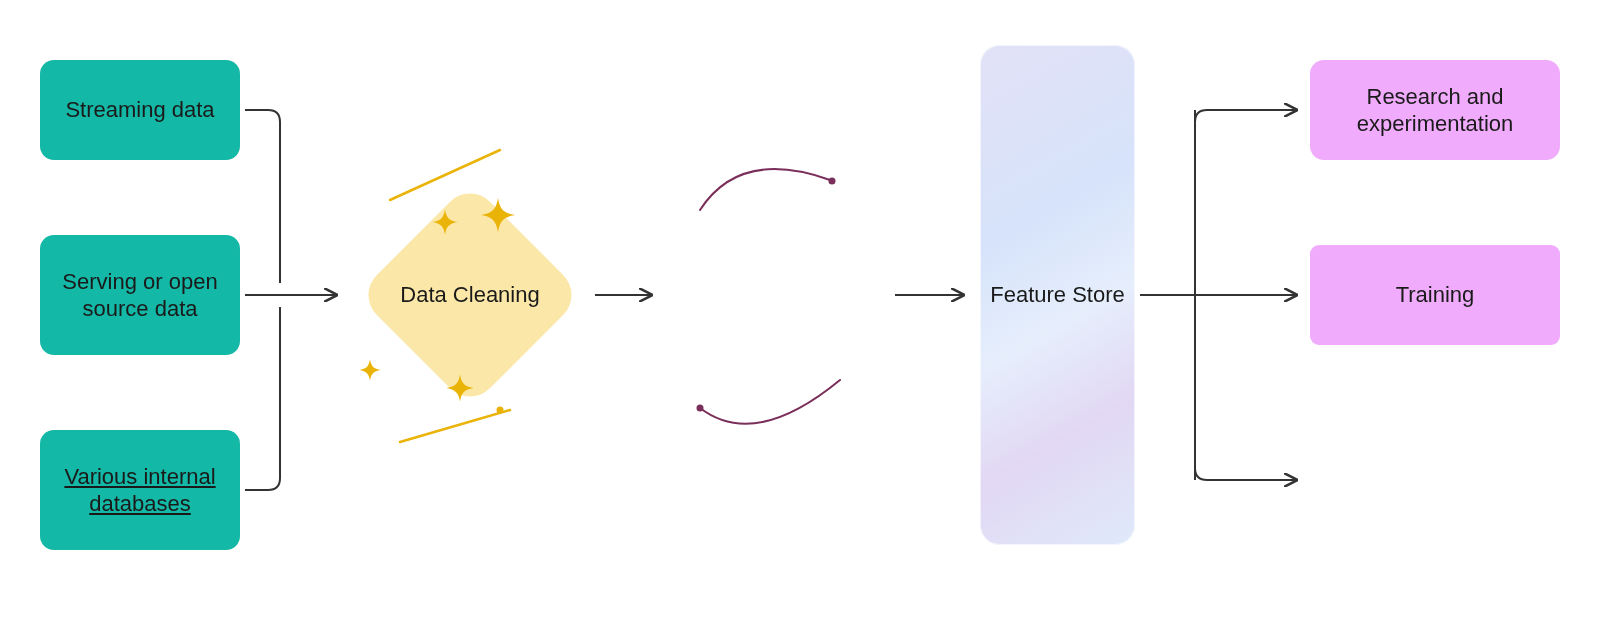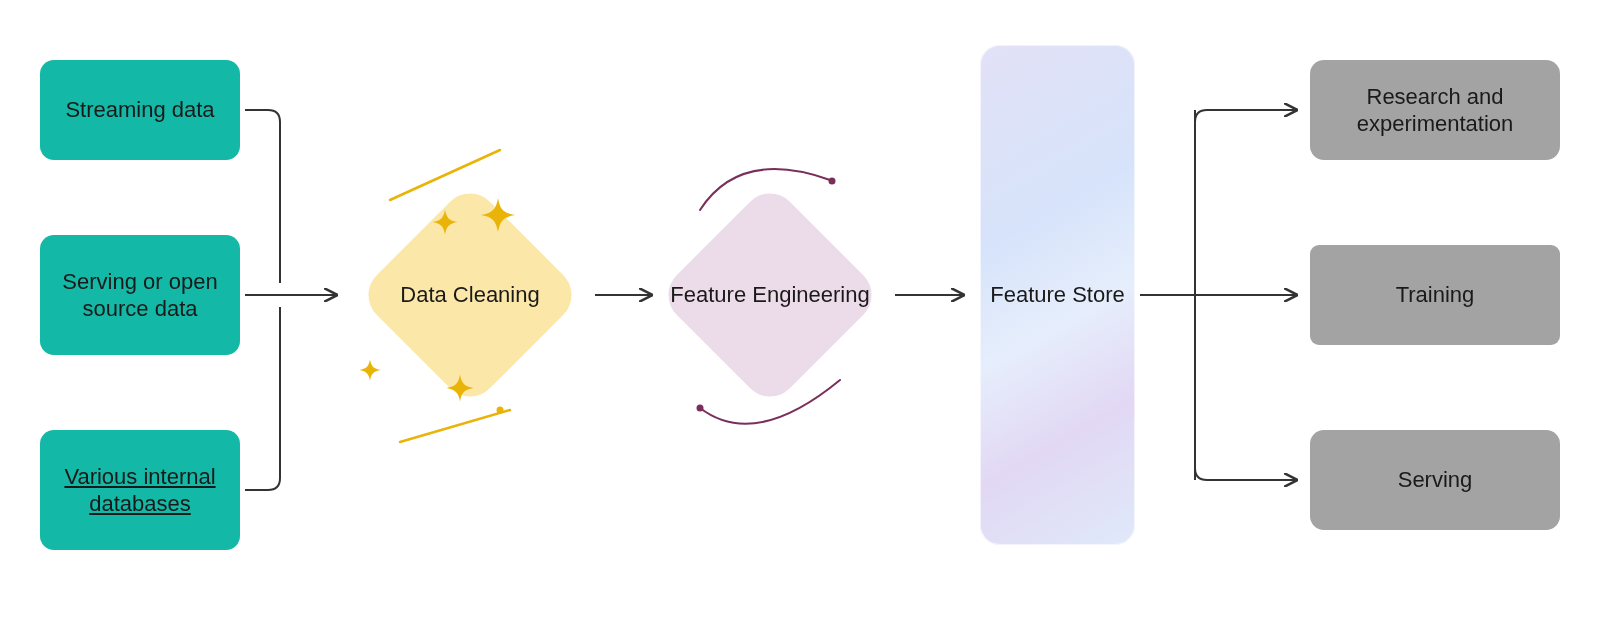--- a/index.html
+++ b/index.html
@@ -26,21 +26,21 @@
     border-radius: 14px;
     display: flex;
     align-items: center;
     justify-content: center;
     text-align: center;
     padding: 8px 14px;
     font-size: 22px;
     font-weight: 500;
     line-height: 1.25;
   }
-  .box.blue { background: #a3a3a3; }
+  .box.blue { background: #f0abfc; }
   
   .src { width: 200px; height: 100px; left: 40px; }
   .src1 { top: 60px; }
   .src2 { top: 235px; height: 120px; }
   .src3 { top: 430px; height: 120px; text-decoration: underline; }
   
   .out { width: 250px; height: 100px; left: 1310px; }
   .out1 { top: 60px; }
   .out2 { top: 245px; border-radius: 9px; }
   .out3 { top: 430px; }
@@ -114,37 +114,30 @@
   </div>
   <div class="box src src3">
     <span>Various internal databases</span>
   </div>
 
   <div class="diamond-wrap dc-wrap">
     <div class="diamond dc-diamond"></div>
     <div class="diamond-label">Data Cleaning</div>
   </div>
 
-  <div class="diamond-wrap fe-wrap">
-    <div class="diamond fe-diamond"></div>
-    <div class="diamond-label">Feature Engineering</div>
-  </div>
 
   <div class="fstore">
     <span>Feature Store</span>
   </div>
 
   <div class="box blue out out1">
     <span>Research and experimentation</span>
   </div>
   <div class="box blue out out2">
     <span>Training</span>
-  </div>
-  <div class="box blue out out3">
-    <span>Serving</span>
   </div>
 
   <svg class="overlay" viewBox="0 0 1600 626">
     <defs>
       <marker id="arrow" viewBox="0 0 10 10" refX="8" refY="5" markerWidth="7" markerHeight="7" orient="auto-start-reverse">
         <path d="M 0 0 L 10 5 L 0 10" fill="none" stroke="#333" stroke-width="1.8"></path>
       </marker>
 
       <symbol id="spark" viewBox="-10 -10 20 20">
         <path d="M0,-9 C1,-3 3,-1 9,0 C3,1 1,3 0,9 C-1,3 -3,1 -9,0 C-3,-1 -1,-3 0,-9 Z"></path>

